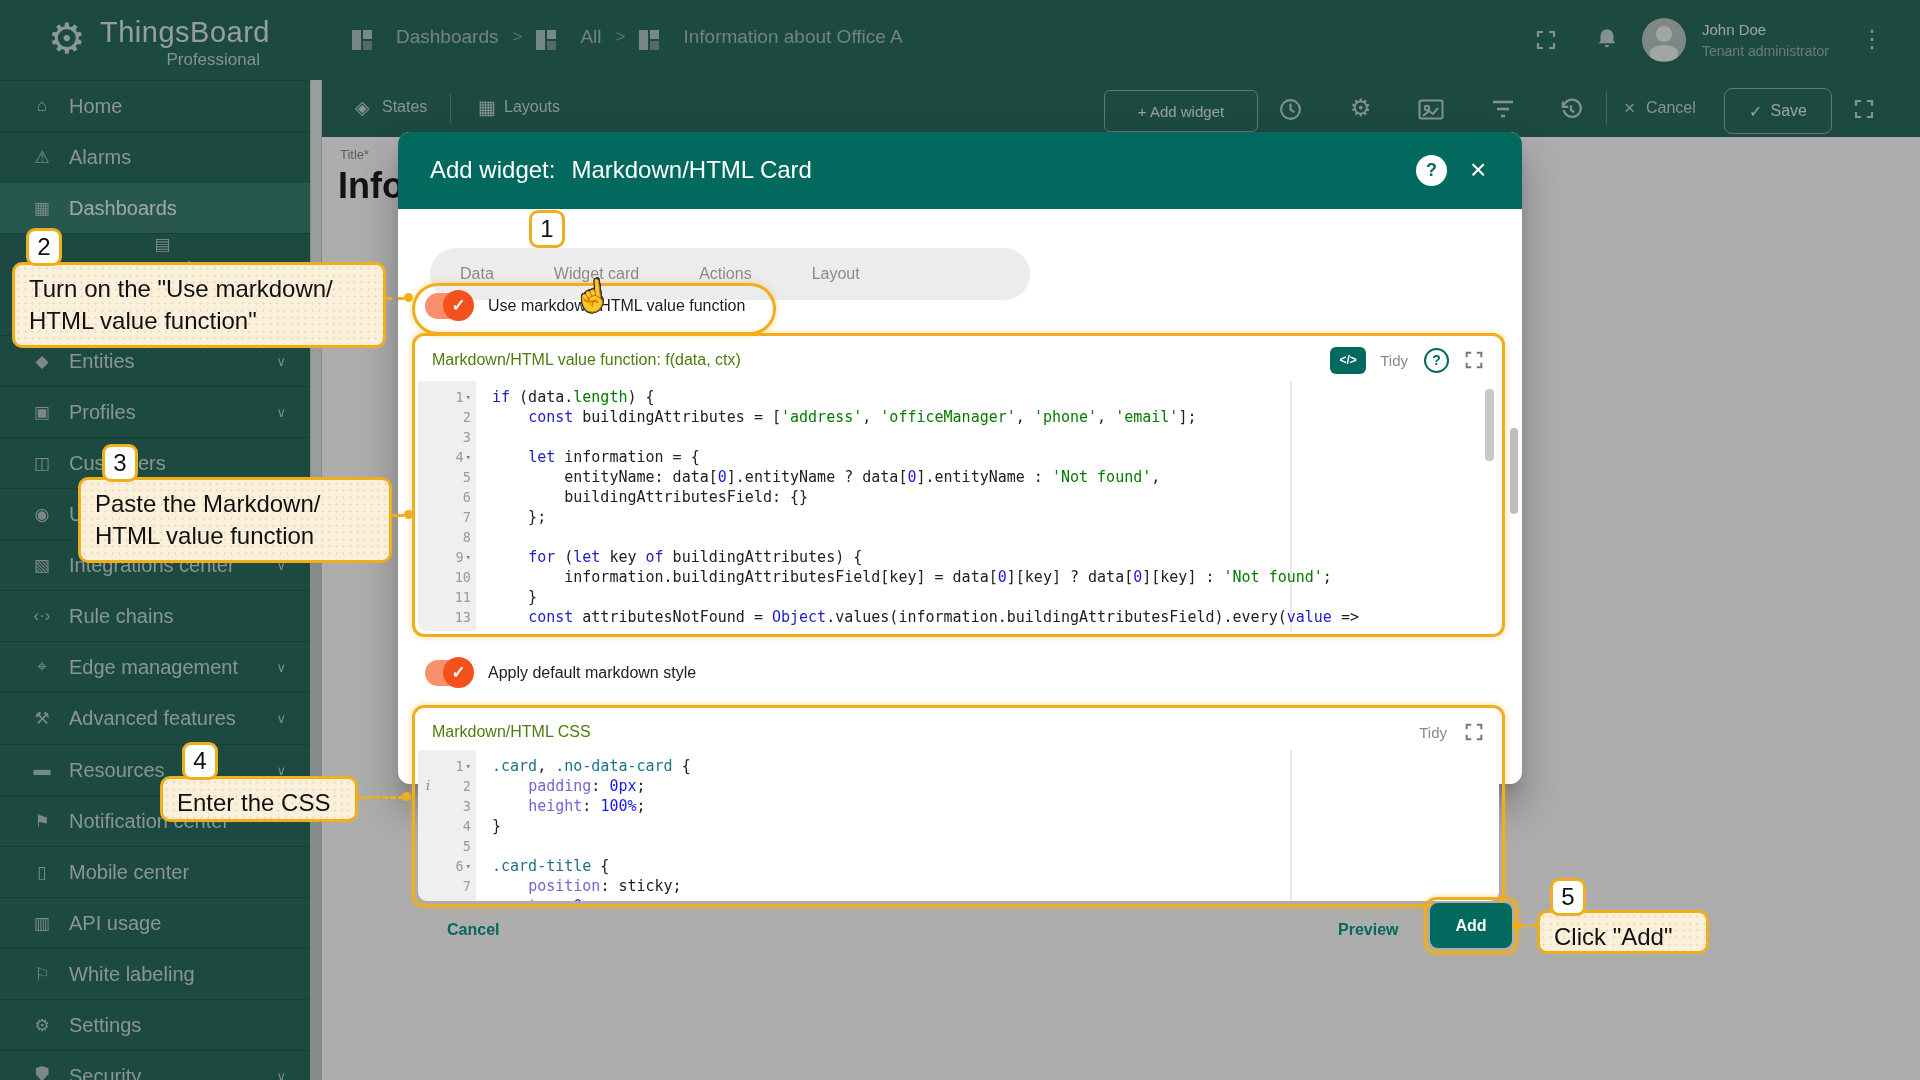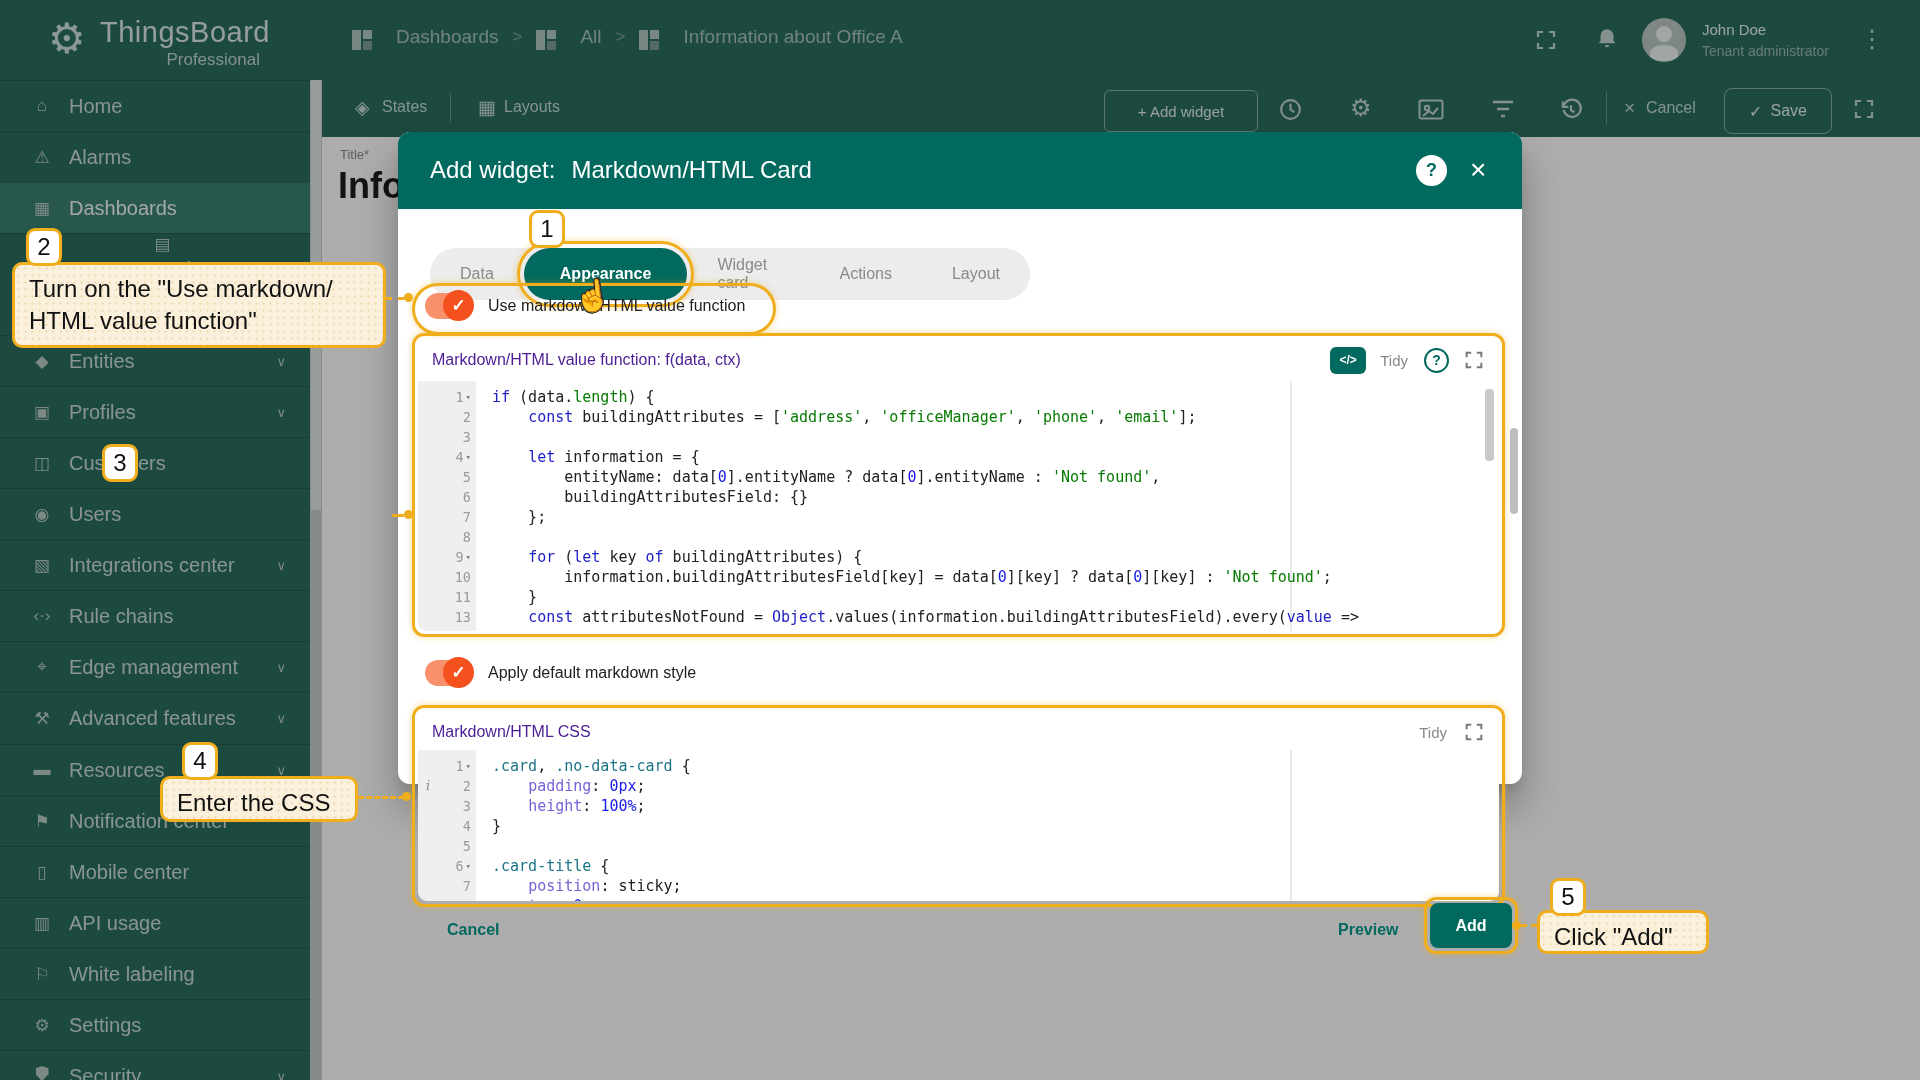--- a/index.html
+++ b/index.html
@@ -73,21 +73,21 @@
     text-shadow:-1px 0 #333,1px 0 #333,0 -1px #333,0 1px #333,-1px -1px #333,1px 1px #333,1px -1px #333,-1px 1px #333;}
   
   .tgl{width:46px;height:26px;border-radius:13px;background:#f9906c;position:relative;flex:0 0 46px;}
   .tgl .thumb{position:absolute;right:-3px;top:-3px;width:31px;height:31px;border-radius:50%;background:#f4511e;
     color:#fff;font-size:17px;font-weight:700;display:flex;align-items:center;justify-content:center;}
   .tgl-row{position:absolute;display:flex;align-items:center;gap:17px;}
   .tgl-label{color:#212121;font-size:16px;}
   .amber-ring{position:absolute;border:3px solid #f0ad1c;border-radius:12px;box-shadow:0 0 6px rgba(240,173,28,.45);}
   
   .ed-head{position:absolute;left:3px;top:3px;right:3px;height:42px;display:flex;align-items:center;padding:0 14px;background:#fff;border-radius:9px 9px 0 0;}
-  .ed-label{flex:1;color:#4c1d95;font-size:16px;}
+  .ed-label{flex:1;color:#4d7c0f;font-size:16px;}
   .code-btn{width:36px;height:27px;background:#02695e;border-radius:6px;color:#fff;font-size:12px;font-weight:700;
     display:flex;align-items:center;justify-content:center;margin-right:14px;}
   .tidy{color:#8a8a8a;font-size:15px;font-weight:500;margin-right:16px;}
   .ed-help{width:25px;height:25px;border-radius:50%;border:2px solid #02695e;color:#02695e;font-size:14px;font-weight:700;
     display:flex;align-items:center;justify-content:center;margin-right:14px;box-sizing:border-box;}
   .ed-body{position:absolute;left:3px;right:3px;bottom:3px;overflow:hidden;border-radius:0 0 9px 9px;
     background:linear-gradient(90deg,#efefef 58px,#fff 58px);font-family:"DejaVu Sans Mono",monospace;
     font-size:15px;line-height:20px;padding-top:6px;}
   .pm{position:absolute;left:872px;top:0;bottom:0;width:2px;background:#e9e9e9;z-index:0;}
   .vthumb{position:absolute;right:5px;top:8px;width:9px;height:72px;background:#c9c9c9;border-radius:4px;z-index:2;}
@@ -314,21 +314,20 @@
     <div id="modal-header">
       <div id="modal-title">
         <span>Add widget:</span><span class="wname">Markdown/HTML Card</span>
       </div>
       <div id="help-circle">?</div>
       <div id="close-x">×</div>
     </div>
 
     <div id="tabbar">
       <span class="tab">Data</span>
-      <span class="tab active">Appearance</span>
       <span class="tab">Widget card</span>
       <span class="tab">Actions</span>
       <span class="tab">Layout</span>
     </div>
     <span id="cursor-hand">☝</span>
 
     <div class="amber-ring" style="left:14px;top:151px;width:358px;height:46px;border-radius:26px;"></div>
     <div class="tgl-row" style="left:27px;top:161px;">
       <span class="tgl">
           <span class="thumb">✓</span>
@@ -408,20 +407,24 @@
 
   <div class="co-num" style="left:26px;top:228px;">2</div>
   <div class="co-box" style="left:12px;top:262px;width:374px;height:86px;">
     <div>Turn on the "Use markdown/</div>
     <div>HTML value function"</div>
   </div>
   <div class="co-dash" style="left:386px;top:297px;width:18px;"></div>
   <div class="co-dot" style="left:404px;top:293px;"></div>
 
   <div class="co-num" style="left:102px;top:444px;">3</div>
+  <div class="co-box" style="left:78px;top:477px;width:314px;height:86px;">
+    <div>Paste the Markdown/</div>
+    <div>HTML value function</div>
+  </div>
   <div class="co-dash" style="left:392px;top:514px;width:12px;"></div>
   <div class="co-dot" style="left:404px;top:510px;"></div>
 
   <div class="co-num" style="left:182px;top:742px;">4</div>
   <div class="co-box" style="left:160px;top:776px;width:198px;height:46px;">
     <div>Enter the CSS</div>
   </div>
   <div class="co-dash" style="left:358px;top:796px;width:46px;"></div>
   <div class="co-dot" style="left:402px;top:792px;"></div>
 

